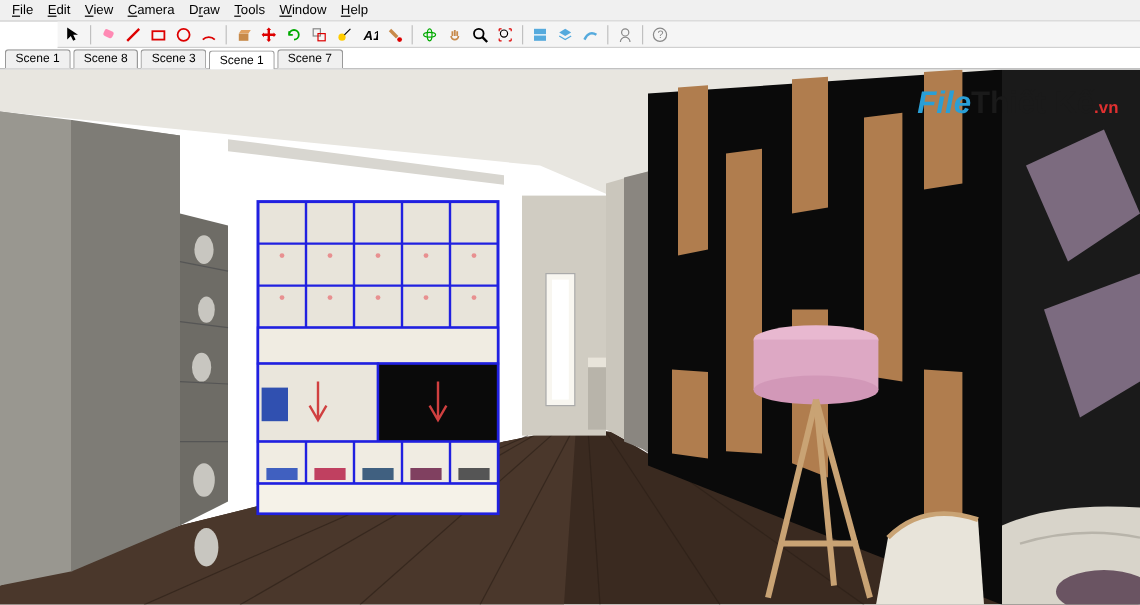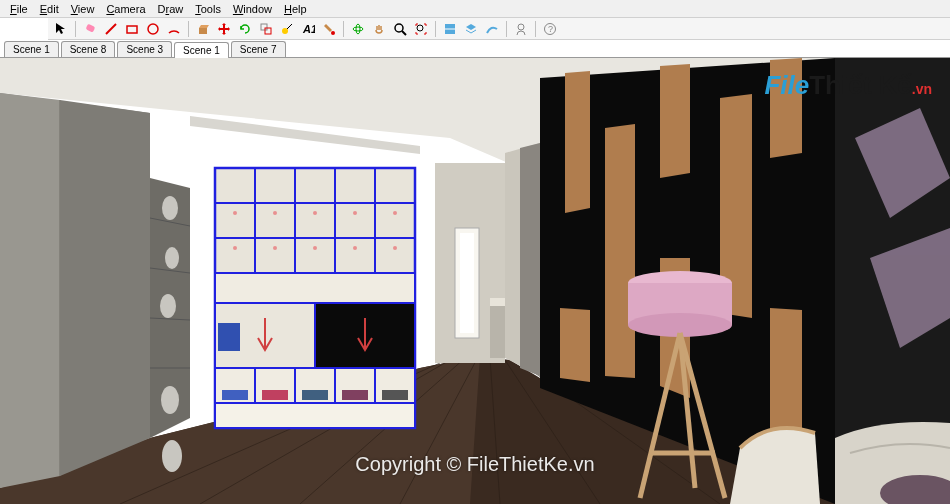--- a/index.html
+++ b/index.html
@@ -340,14 +340,13 @@
   <ellipse cx="920" cy="435" rx="40" ry="18" fill="#6a5462"></ellipse>
 
 </svg>
 
   
   <div class="watermark-logo">
     <span class="file">File</span><span class="thietke">Thiết Kế</span><span class="vn">.vn</span>
   </div>
 
   
-  <div class="watermark-text">Copyright © FileThietKe.vn</div>
 </div>
 
 </body></html>

